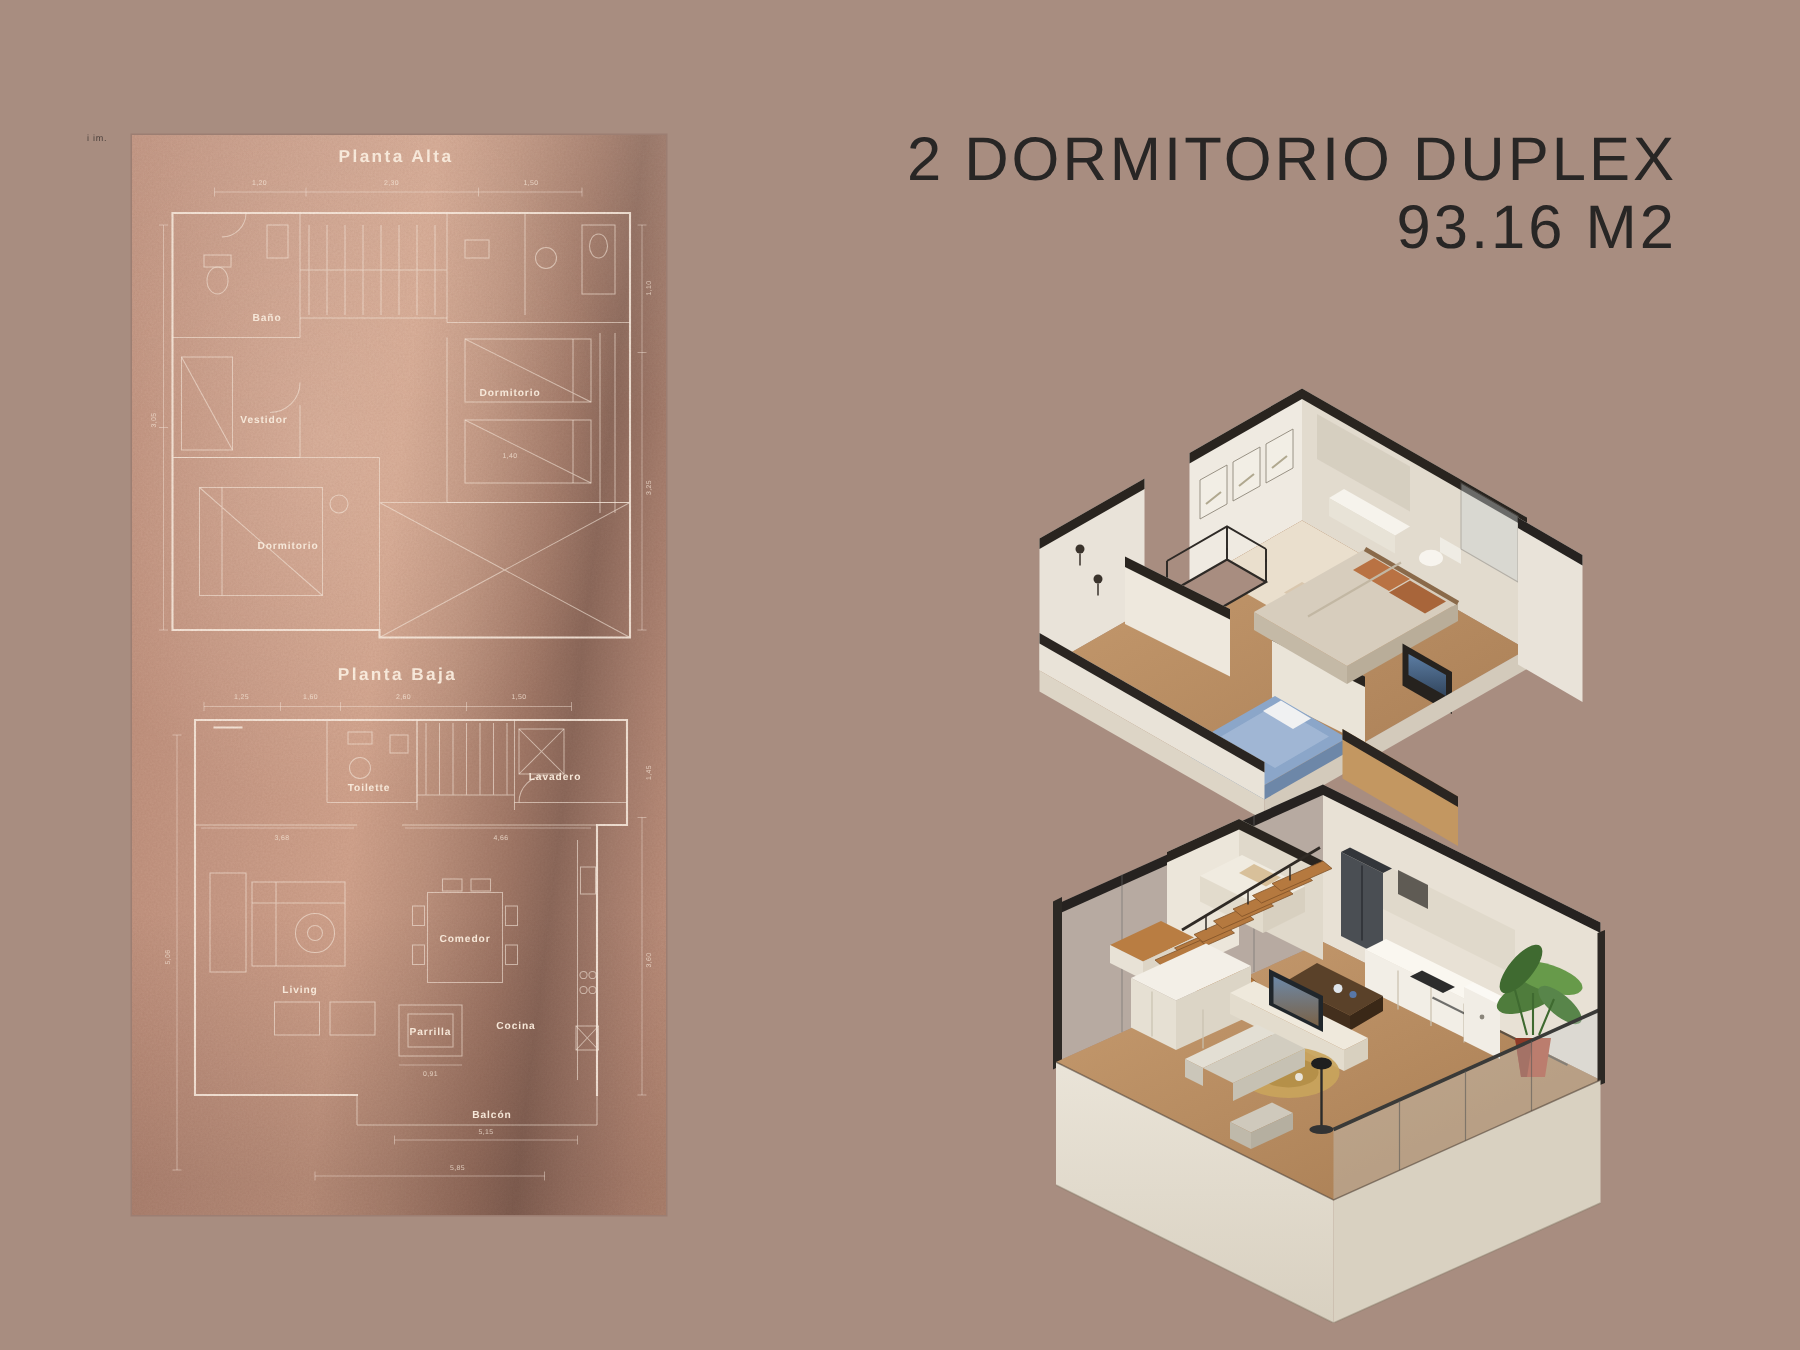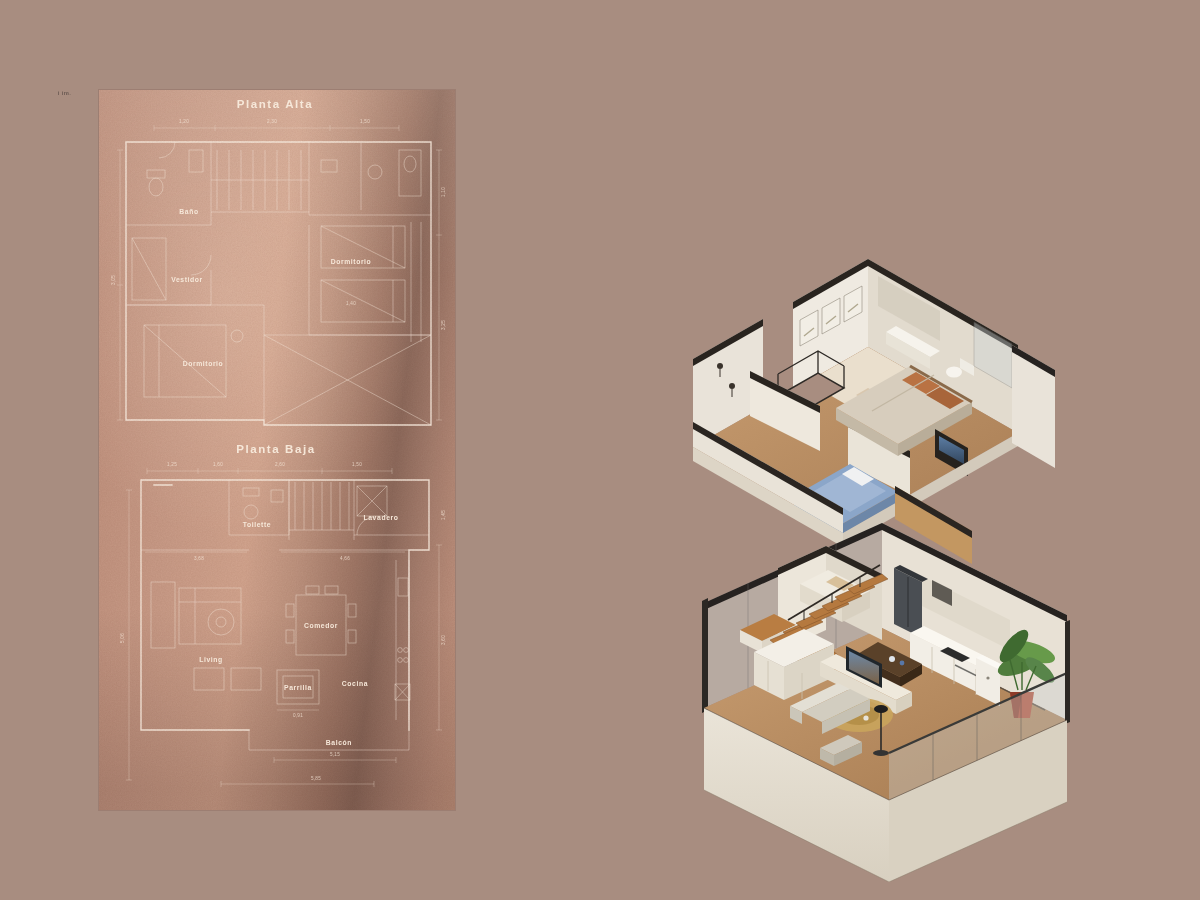--- a/index.html
+++ b/index.html
@@ -7,21 +7,21 @@
        font-family:"Liberation Sans",sans-serif;position:relative;}
   .stage{position:absolute;inset:0;}
   .watermark{position:absolute;left:58px;top:90px;font-size:6px;color:#4a3f3a;
              letter-spacing:.5px;}
   
   .blueprint-panel{position:absolute;left:88px;top:90px;width:356px;height:720px;
     background:
       radial-gradient(90% 55% at 36% 28%, rgba(255,228,208,.28), rgba(255,228,208,0) 62%),
       linear-gradient(180deg, rgba(255,238,224,.14), rgba(255,238,224,0) 26%, rgba(255,238,224,0) 72%, rgba(70,42,34,.20) 97%),
       linear-gradient(97deg,#bd8f7c 0%, #c99c88 28%, #d2a58f 46%, #bd937f 58%, #a17968 70%, #8d6a5c 77%, #a57e6e 85%, #bb8f7c 94%, #c49781 100%);
-    box-shadow:0 0 0 1px rgba(120,85,70,.25);margin-left:11px;}
+    box-shadow:0 0 0 1px rgba(120,85,70,.25);}
   .grain{position:absolute;inset:0;mix-blend-mode:multiply;opacity:.38;pointer-events:none;}
   .plans{position:absolute;inset:0;}
   .plans text{fill:#fdf1e3;}
   .pt{font-size:11.5px;letter-spacing:1.6px;font-weight:bold;text-anchor:middle;}
   .rl{font-size:6.8px;letter-spacing:.6px;font-weight:bold;text-anchor:middle;}
   .dm{font-size:4.6px;letter-spacing:.3px;text-anchor:middle;opacity:.75;}
   .wl{stroke:rgba(252,240,229,.88);stroke-width:1.4;fill:none;stroke-linecap:square;}
   .tl{stroke:rgba(250,238,226,.6);stroke-width:.7;fill:none;}
   .dl{stroke:rgba(250,238,226,.5);stroke-width:.6;fill:none;}
   
@@ -219,20 +219,24 @@
 
     <svg class="grain" width="356" height="720">
       <filter id="g1">
           <feTurbulence type="fractalNoise" baseFrequency="0.8" numOctaves="2" stitchTiles="stitch"></feTurbulence>
         <feColorMatrix type="matrix" values="0 0 0 0 0.55 0 0 0 0 0.40 0 0 0 0 0.33 0 0 0 0.6 0"></feColorMatrix>
         </filter>
       <rect width="356" height="720" filter="url(#g1)"></rect>
     </svg>
   </div>
 
+  <div class="header">
+    <div class="l1">2 DORMITORIO DUPLEX</div>
+    <div class="l2">93.16 M2</div>
+  </div>
 
   <svg class="render" style="left:672px;top:246px;" width="395" height="325" viewBox="0 0 395 325">
     <defs>
       <linearGradient id="woodU" x1="0" y1="0" x2="1" y2="1">
         <stop offset="0" stop-color="#c79c70"></stop>
           <stop offset="1" stop-color="#a87d54"></stop>
       </linearGradient>
       <linearGradient id="tvU" x1="0" y1="0" x2="0" y2="1">
         <stop offset="0" stop-color="#5c7da3"></stop>
           <stop offset="1" stop-color="#32465e"></stop>

